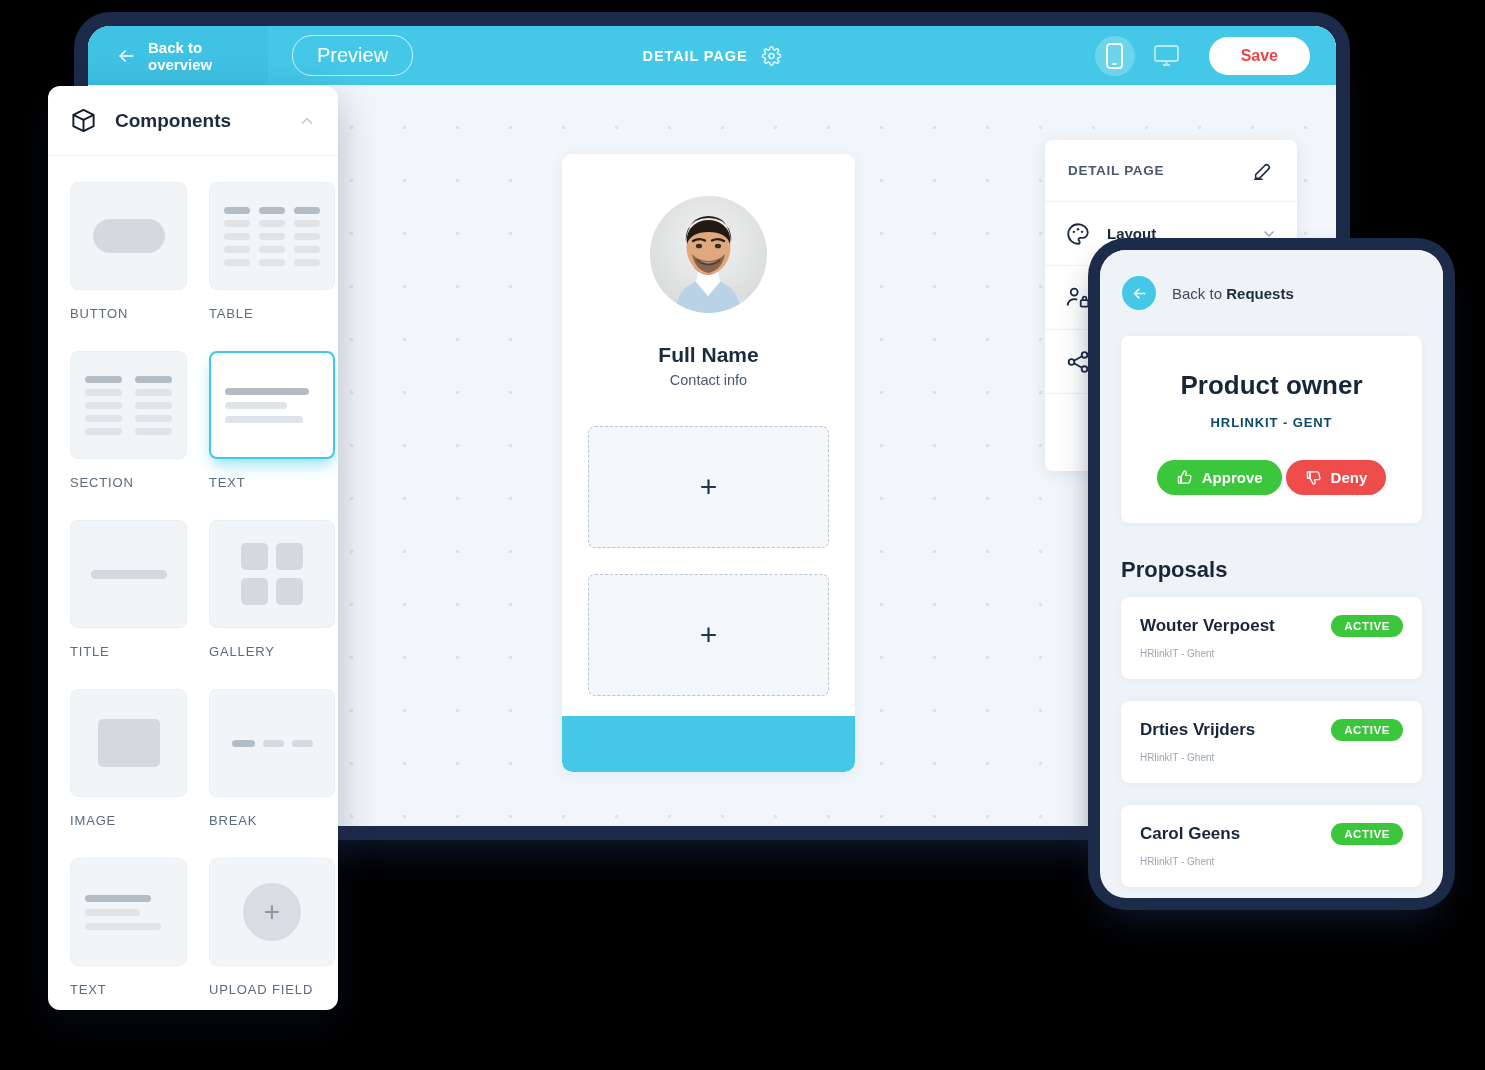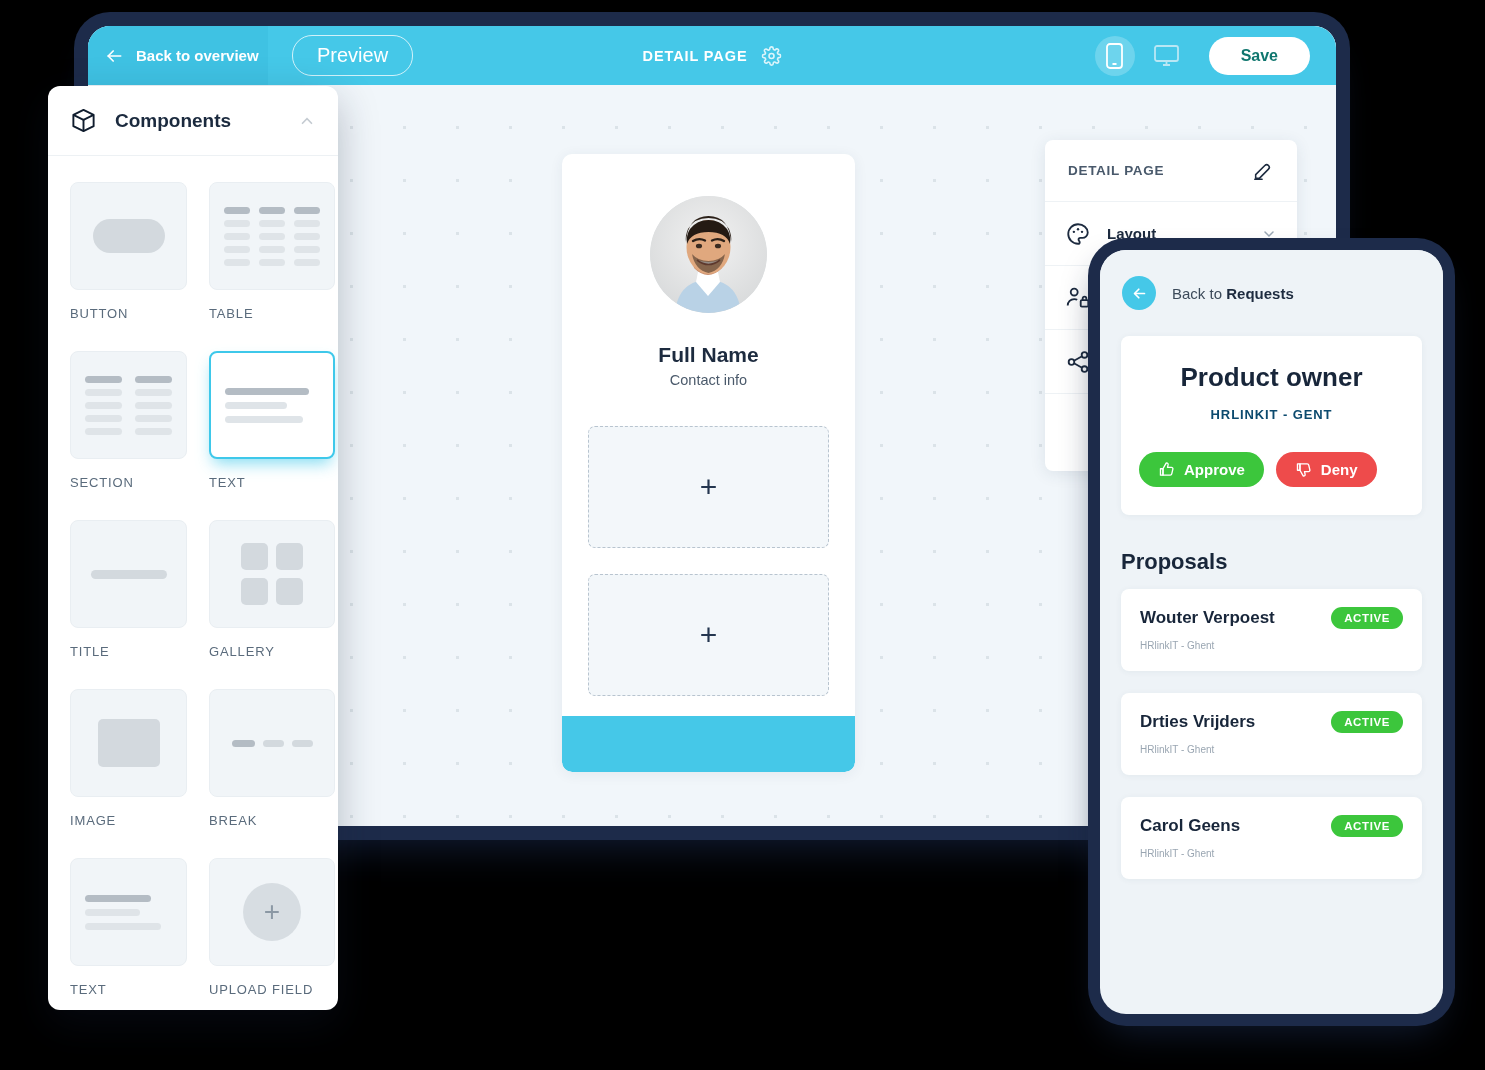--- a/index.html
+++ b/index.html
@@ -28,21 +28,21 @@
   
   .topbar {
     position: absolute; left: 0; top: 0; right: 0; height: 59px;
     background: #45c8e8;
     display: flex; align-items: center;
   }
   .back-overview {
     width: 180px; height: 59px;
     background: #3fc2e3;
     display: flex; align-items: center; gap: 12px;
-    padding-left: 16px;
+    padding-left: 28px;
     color: #fff; font-size: 15px; font-weight: 600;
     cursor: pointer;
   }
   .arrow-left { width: 20px; height: 20px; flex: 0 0 auto; }
   .preview-btn {
     margin-left: 24px;
     padding: 8px 24px; border-radius: 20px;
     border: 1.5px solid rgba(255,255,255,.75);
     color: #ffffff; font-size: 20px; font-weight: 500;
     background: transparent; cursor: pointer;
@@ -60,21 +60,21 @@
     position: absolute; right: 26px; top: 0; height: 59px;
     display: flex; align-items: center; gap: 12px;
   }
   .device-btn {
     width: 40px; height: 40px; border-radius: 50%;
     display: flex; align-items: center; justify-content: center;
     cursor: pointer;
   }
   .device-btn.active { background: rgba(255,255,255,.22); }
   .save-btn {
-    background: #ffffff; color: #0f766e;
+    background: #ffffff; color: #ef4444;
     padding: 10px 32px; border-radius: 22px;
     font-size: 16px; font-weight: 600; border: none; cursor: pointer;
     margin-left: 10px;
   }
 
   
   .canvas {
     position: absolute; left: 0; top: 59px; right: 0; bottom: 0;
     background-color: #f1f6fa;
     background-image: radial-gradient(circle, #dbe3e8 1.7px, transparent 1.8px);
@@ -189,21 +189,21 @@
   .t-break i { display: block; height: 7px; border-radius: 4px; }
   .t-upload {
     width: 58px; height: 58px; border-radius: 50%; background: #d7dde2;
     display: flex; align-items: center; justify-content: center;
     font-size: 28px; color: #8b98a4; line-height: 1; font-weight: 300;
   }
 
   
   .mobile-card {
     position: absolute; left: 1100px; top: 250px;
-    width: 343px; height: 764px;
+    width: 343px; height: 648px;
     background: #eef3f7; border-radius: 26px;
     box-shadow: 0 0 0 12px #1d2b4a, 0 20px 38px -4px rgba(20,32,58,.9);
     overflow: hidden;
   }
   .mc-top {
     height: 86px; display: flex; align-items: center; gap: 16px;
     padding: 0 22px; background: #eef3f7;
   }
   .mc-back-circle {
     width: 34px; height: 34px; border-radius: 50%;
@@ -211,26 +211,26 @@
     display: flex; align-items: center; justify-content: center;
     flex: 0 0 auto; cursor: pointer;
   }
   .mc-back-text { font-size: 15px; color: #3c4a5a; }
   .mc-back-text b { color: #1d2b3f; font-weight: 700; }
   .mc-job-card {
     margin: 0 21px; background: #ffffff; border-radius: 8px;
     padding: 26px 18px 28px 18px; text-align: center;
     box-shadow: 0 1px 6px rgba(40,60,90,.06);
   }
-  .job-title { font-size: 26px; font-weight: 700; color: #18263a; }
+  .job-title { font-size: 26px; font-weight: 700; color: #18263a; margin-top: 8px; }
   .job-company {
     margin-top: 14px; font-size: 13px; font-weight: 600;
     letter-spacing: .9px; color: #0c4a6e;
   }
-  .job-actions { margin-top: 30px; display: flex; justify-content: flex-start; gap: 12px; }
+  .job-actions { margin-top: 30px; display: flex; justify-content: center; gap: 4px; }
   .btn-approve, .btn-deny {
     display: flex; align-items: center; gap: 9px;
     border: none; border-radius: 20px; cursor: pointer;
     padding: 9px 19px; color: #ffffff; font-size: 15px; font-weight: 600;
   }
   .btn-approve { background: #3cc63c; }
   .btn-deny { background: #ee4b4b; }
   .proposals-title {
     margin: 34px 0 14px 21px;
     font-size: 22px; font-weight: 700; color: #18263a;

